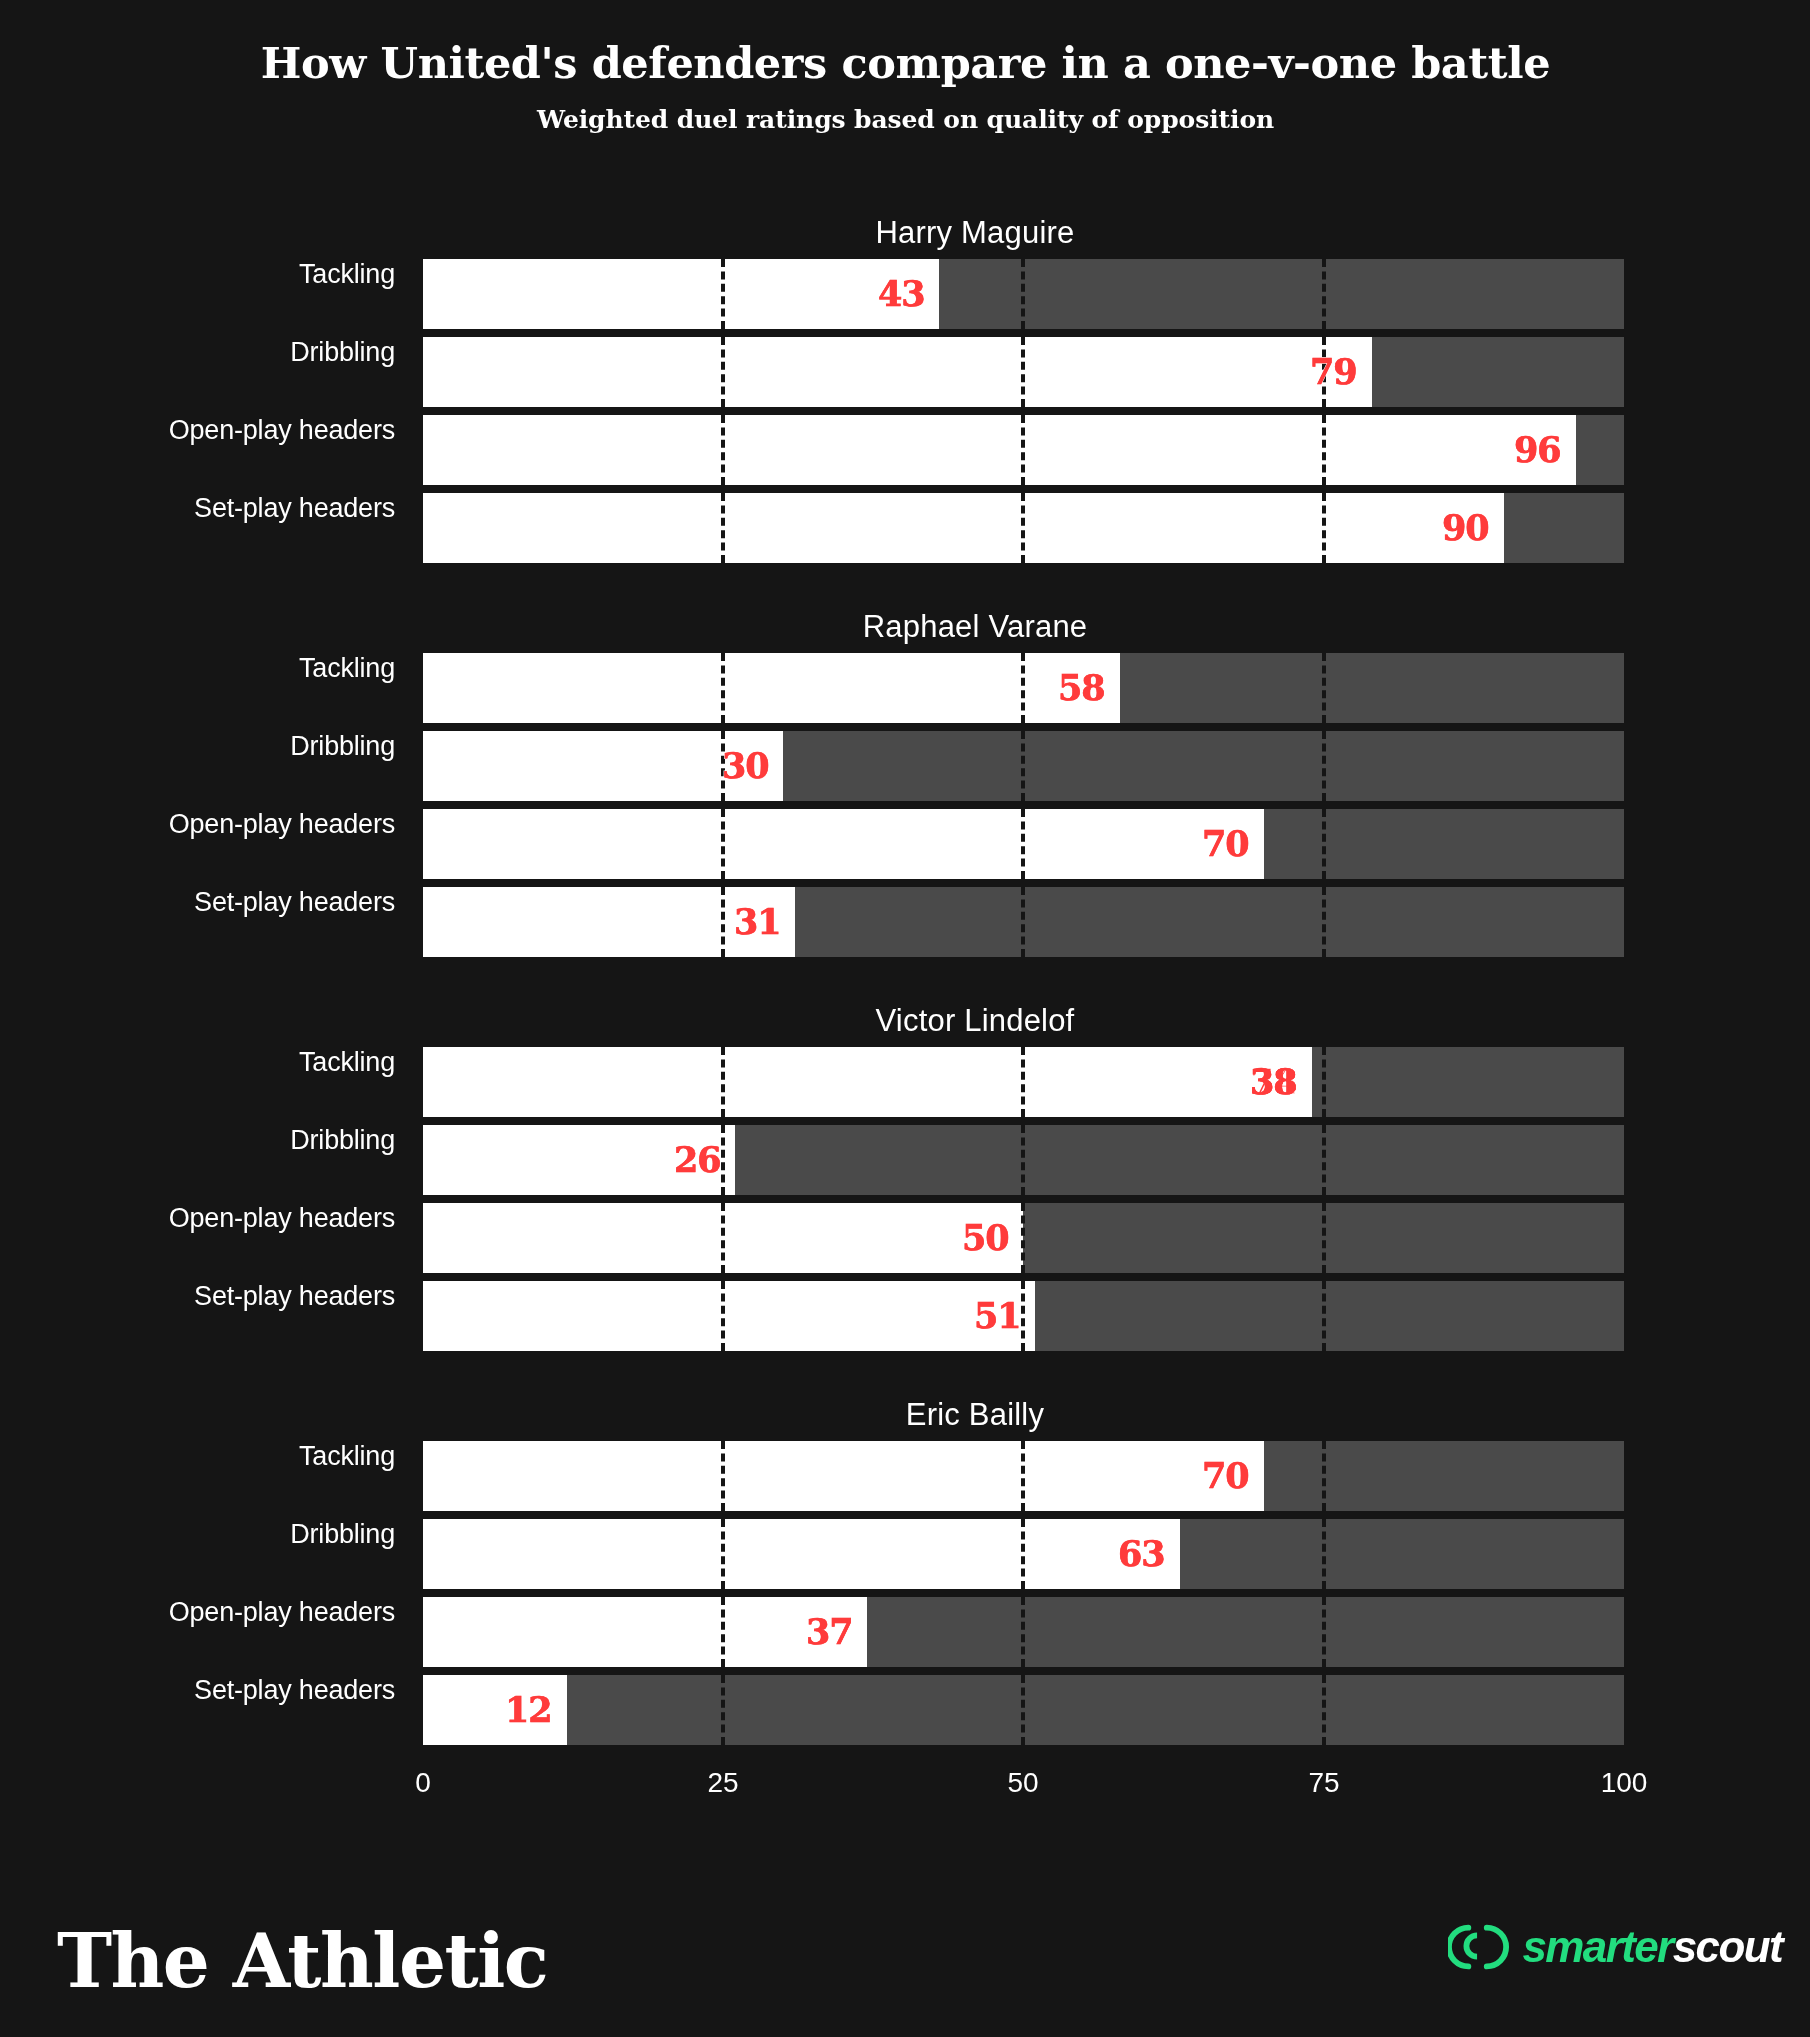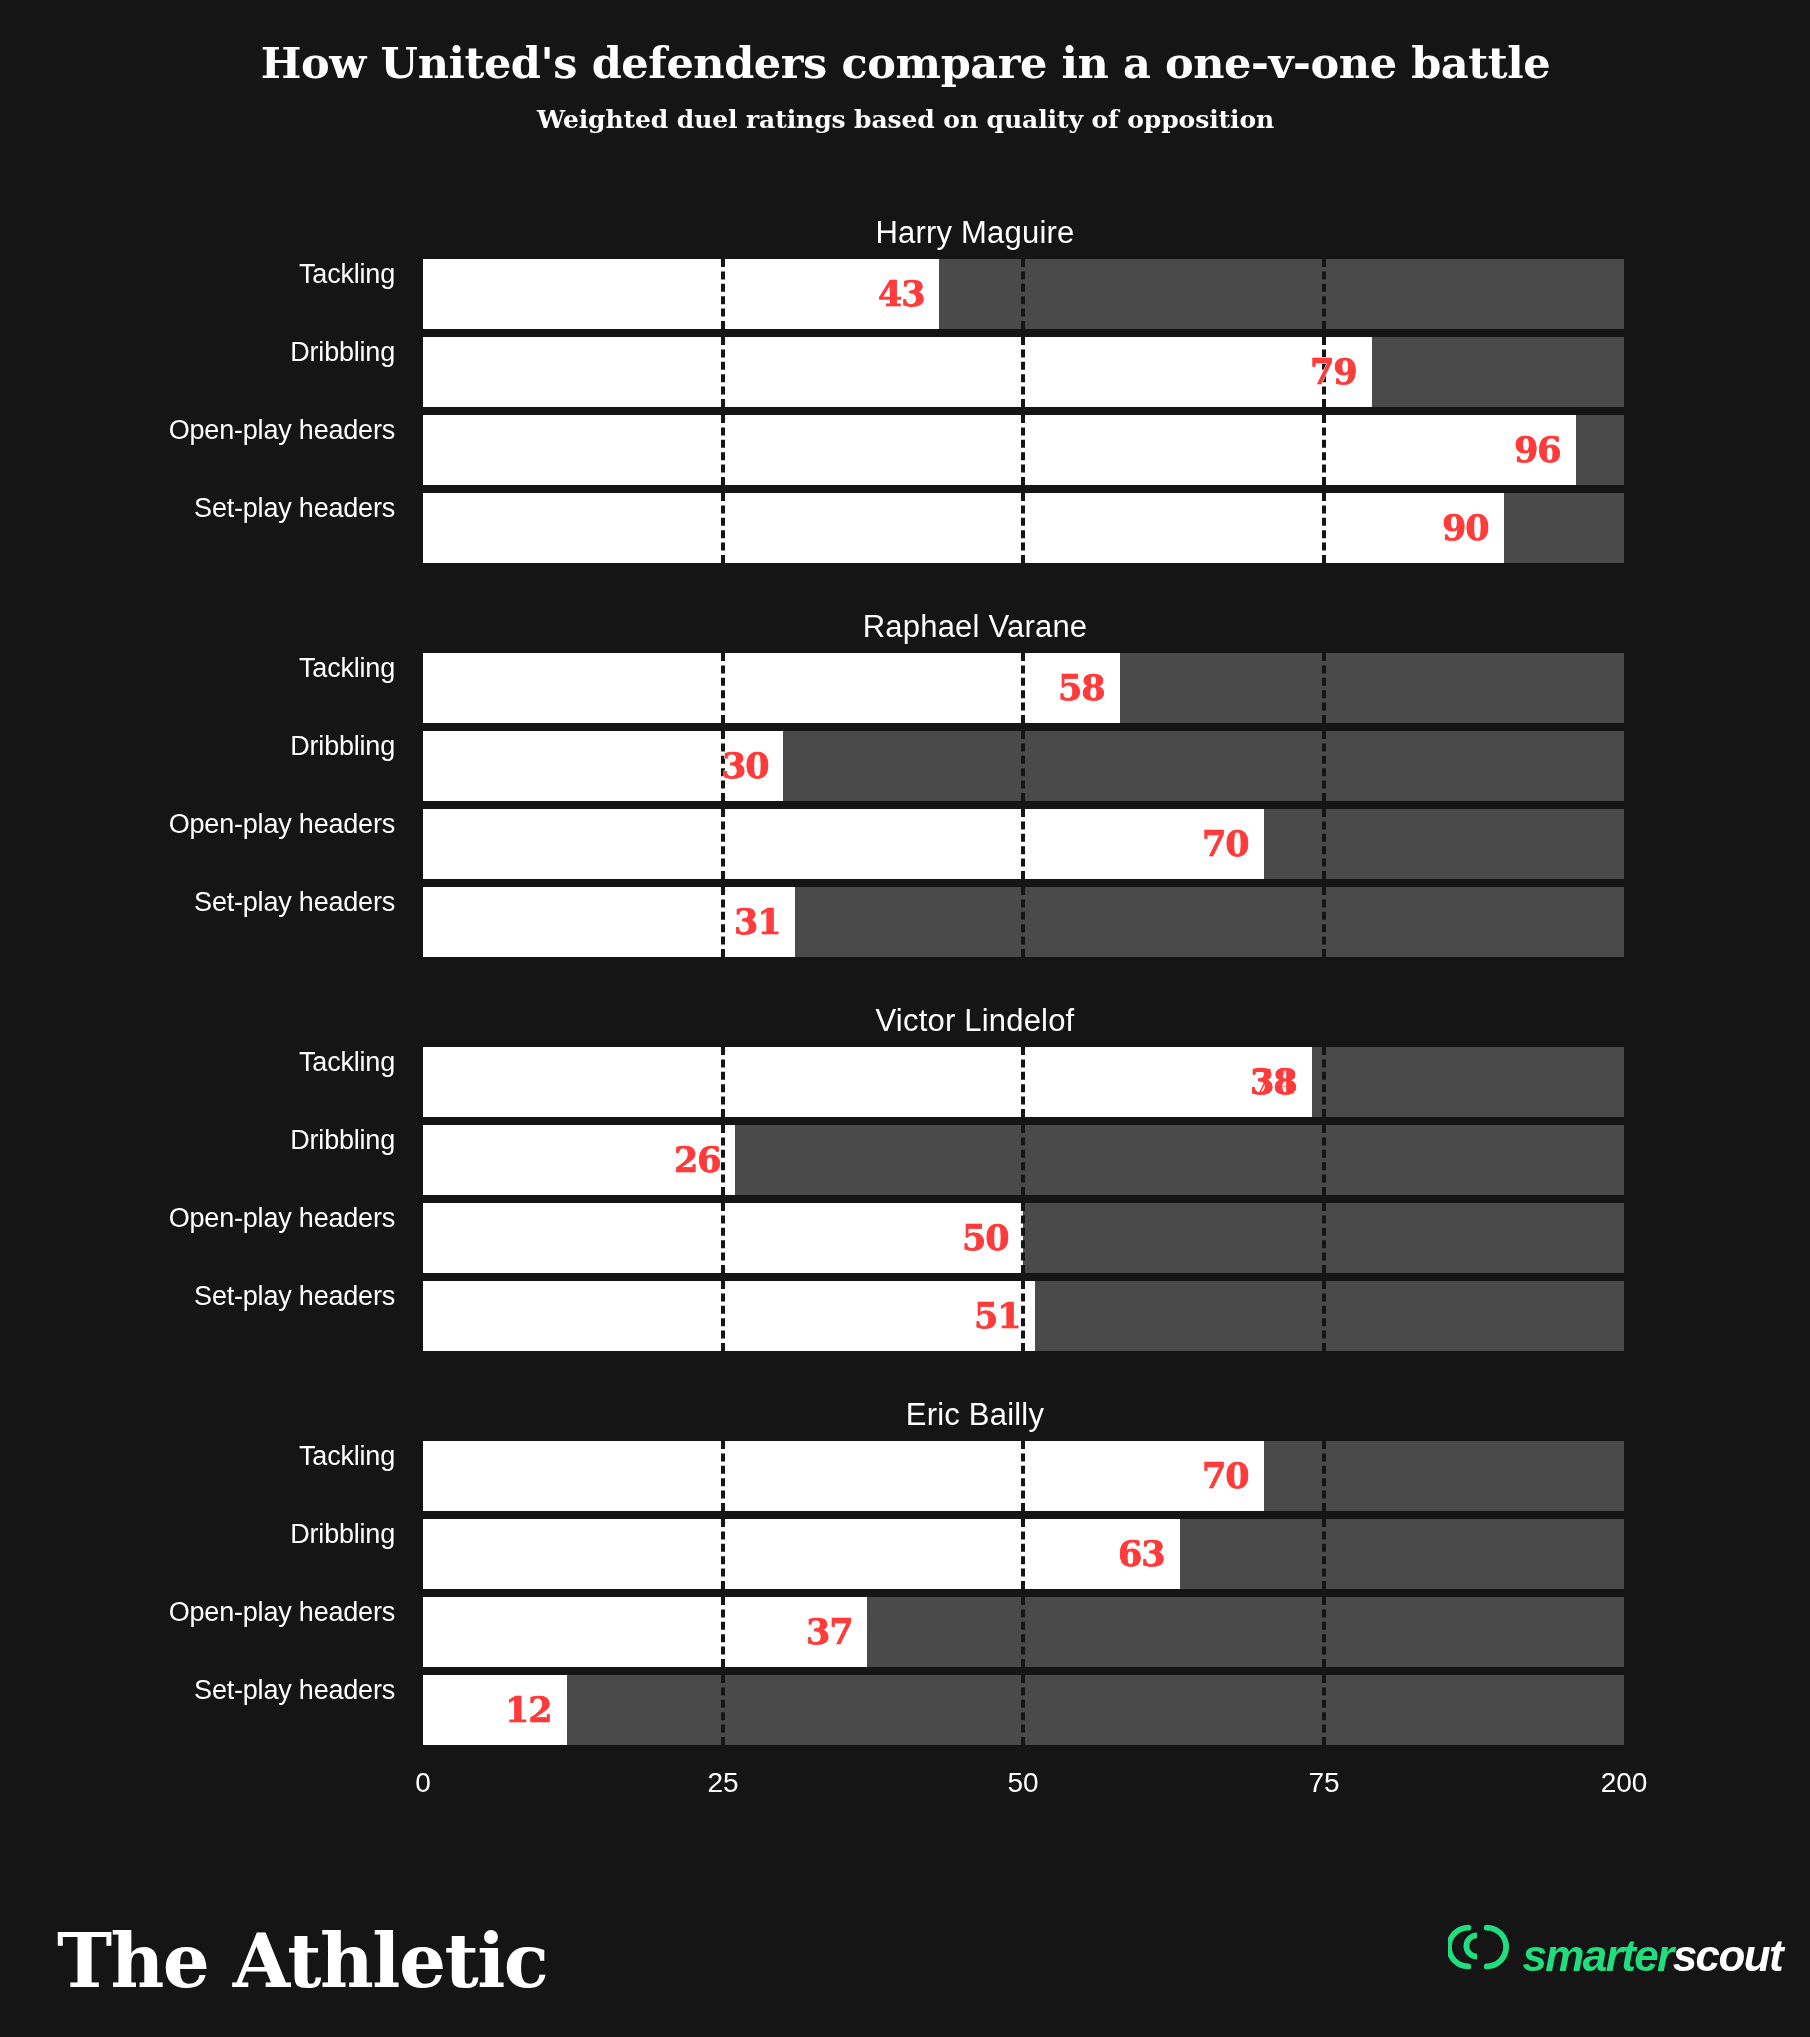--- a/index.html
+++ b/index.html
@@ -176,21 +176,21 @@
     font-weight: bold;
     font-size: 74px;
     color: #ffffff;
     letter-spacing: -1.5px;
   }
   .ss-logo {
     position: absolute;
     right: 42px;
     bottom: 34px;
     display: flex;
-    align-items: flex-end;
+    align-items: center;
     gap: 12px;
   }
   .ss-mark { width: 62px; height: 62px; display: block; }
   .ss-word {
     font-family: "Liberation Sans", sans-serif;
     font-weight: bold;
     font-style: italic;
     font-size: 44px;
     letter-spacing: -1.6px;
     line-height: 1;
@@ -390,21 +390,21 @@
               <div class="value" data-v="12" style="left: 82px;">12</div>
             </div>
           </div>
         </div>
       </div>
       <div class="axis">
         <div class="axis-tick" style="left: 423px;">0</div>
         <div class="axis-tick" style="left: 723px;">25</div>
         <div class="axis-tick" style="left: 1023px;">50</div>
         <div class="axis-tick" style="left: 1324px;">75</div>
-        <div class="axis-tick" style="left: 1624px;">200</div>
+        <div class="axis-tick" style="left: 1624px;">100</div>
       </div>
     </div>
 
   <div class="footer">
     <div class="athletic-logo">The Athletic</div>
     <div class="ss-logo">
       <svg class="ss-mark" viewBox="0 0 64 64">
         <path d="M30 20 A11 11 0 1 0 30 42 A11 11 0 1 1 30 20 Z" fill="none" stroke="#22dd7f" stroke-width="6"></path>
         <path d="M21 12 A20 20 0 0 0 21 52" fill="none" stroke="#22dd7f" stroke-width="6" stroke-linecap="round"></path>
         <path d="M40 52 A20 20 0 0 0 40 12" fill="none" stroke="#22dd7f" stroke-width="6" stroke-linecap="round"></path>

